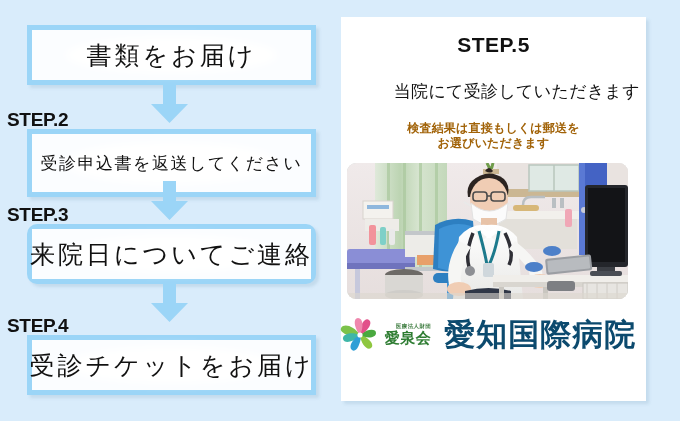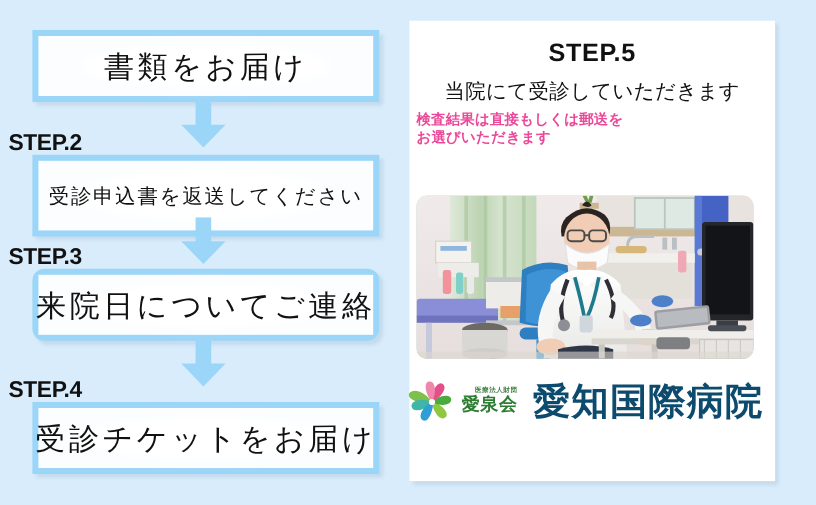--- a/index.html
+++ b/index.html
@@ -126,35 +126,35 @@
   .step5-title {
     text-align: center;
     font-family: "Liberation Sans", sans-serif;
     font-weight: bold;
     font-size: 21px;
     letter-spacing: 0.5px;
     color: #111111;
     margin-top: 8px;
   }
   .step5-lead {
-    text-align: center;
+    text-align: right;
     font-family: "Liberation Serif", "DejaVu Serif", serif;
     font-size: 17px;
     color: #111111;
-    margin-top: 8px;
+    margin-top: 23px;
     letter-spacing: 0.3px;
     white-space: nowrap;
   }
   .step5-sub {
-    text-align: left;
+    text-align: center;
     font-family: "Liberation Serif", "DejaVu Serif", serif;
     font-weight: bold;
     font-size: 12px;
-    color: #ec4899;
-    margin-top: 4px;
+    color: #a16207;
+    margin-top: 18px;
     line-height: 15px;
     letter-spacing: 0.2px;
   }
 
   
   .photo {
     position: absolute;
     left: 6px;
     top: 146px;
     width: 281px;

